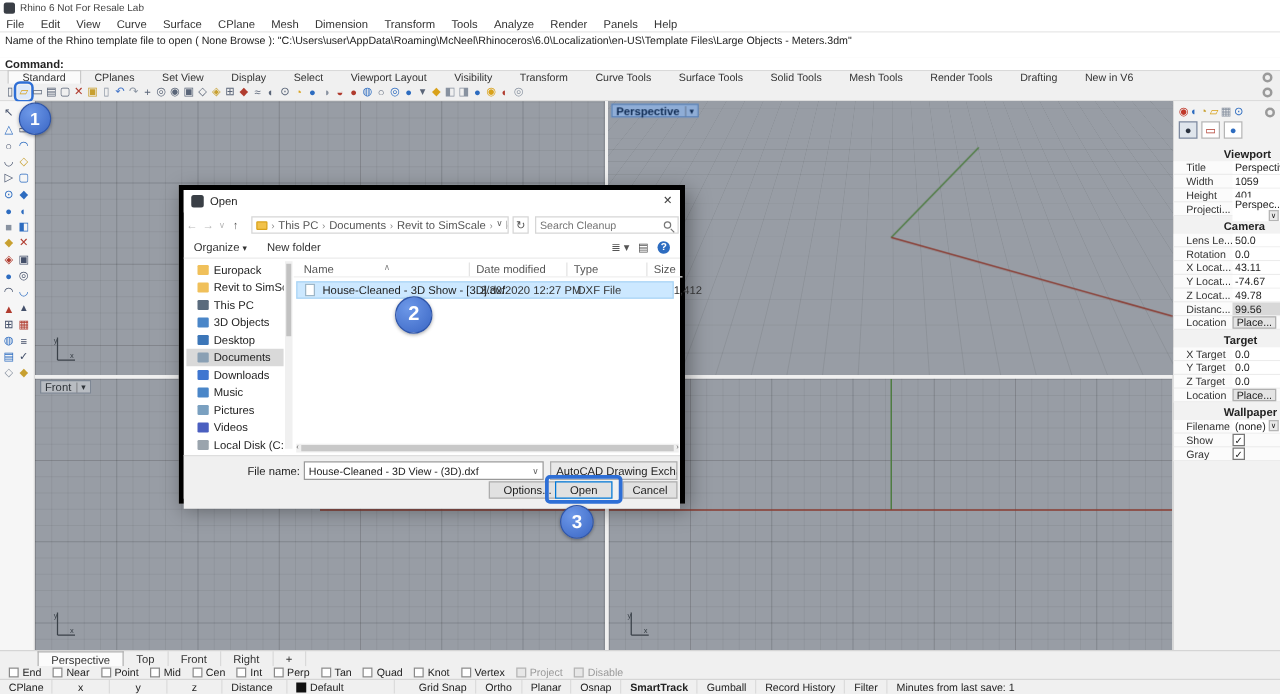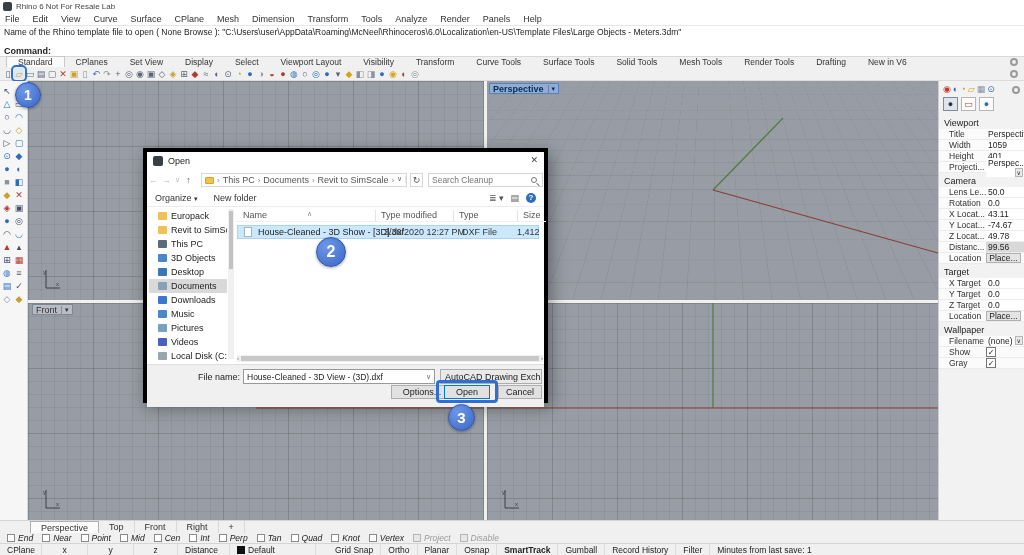--- a/index.html
+++ b/index.html
@@ -46,33 +46,33 @@
 .vplabel.active{background:#8fadd6;border-color:#5b82b6;color:#0e2a52;font-weight:bold;}
 .vplabel.plain{background:#b8bcc2;color:#2e3338;}
 .axis{position:absolute;left:14px;bottom:8px;}
 
 .rpanel{left:938px;top:81px;width:86px;height:439px;background:#f2f2f2;border-left:1px solid #cfcfcf;font-size:8.5px;}
 .ricons1{display:flex;gap:2px;align-items:center;padding:3px 3px 1px 4px;}
 .ricons1 .ric{font-size:9px;line-height:10px;}
 .ricons2{display:flex;gap:3px;padding:2px 4px 4px;}
 .rtab{width:15px;height:14px;border:1px solid #b5b5b5;background:#fff;display:flex;align-items:center;justify-content:center;font-size:9px;}
 .rtab.active{background:#dfe5ec;border-color:#7f8aa0;}
-.ptitle{font-weight:normal;color:#222;padding:3px 0 1px 5px;font-size:9px;}
+.ptitle{font-weight:bold;color:#222;padding:3px 0 1px 5px;font-size:9px;margin-left:35px;}
 .prow{display:flex;align-items:center;height:11px;padding-left:10px;background:#fbfbfb;border-bottom:1px solid #ececec;}
 .plabel{width:37px;color:#333;overflow:hidden;white-space:nowrap;}
 .pval{flex:1;background:#fff;padding-left:2px;white-space:nowrap;overflow:hidden;}
 .pval.hl{background:#d8d8d8;}
 .pval.pdd::after{content:"\2228";float:right;font-size:6px;border:1px solid #b5b5b5;background:#e9e9e9;padding:0 1px;margin-right:1px;}
 .pbtn{flex:1;background:#e4e4e4;border:1px solid #b0b0b0;text-align:center;margin-right:3px;height:10px;line-height:9px;}
 .pchk{width:10px;height:10px;border:1px solid #777;background:#fff;text-align:center;line-height:10px;font-size:8px;color:#222;}
 
 .vtabs{left:0;top:520px;width:1024px;height:13px;background:#f0f0f0;border-top:1px solid #d5d5d5;display:flex;align-items:stretch;padding-left:30px;font-size:9px;color:#333;}
 .vtab{padding:0 10px;display:flex;align-items:center;border-right:1px solid #d9d9d9;}
 .vtab.active{background:#fbfbfb;border:1px solid #b0b0b0;border-bottom:none;}
-.osnaprow{left:0;top:533px;width:1024px;height:10px;background:#f0f0f0;display:flex;align-items:flex-start;gap:9px;padding-left:7px;font-size:8.5px;color:#222;font-style:italic;}
+.osnaprow{left:0;top:533px;width:1024px;height:10px;background:#f0f0f0;display:flex;align-items:flex-start;gap:9px;padding-left:7px;font-size:8.5px;color:#222;}
 .osnap{display:flex;align-items:center;gap:3px;}
 .cb{width:8px;height:8px;border:1px solid #8a8a8a;background:#fff;display:inline-block;}
 .osnap.gray{color:#9a9a9a;}
 .osnap.gray .cb{background:#e7e7e7;border-color:#b5b5b5;}
 .statusbar{left:0;top:543px;width:1024px;height:12px;background:#f0f0f0;border-top:1px solid #d5d5d5;display:flex;align-items:stretch;font-size:8.5px;color:#222;}
 .scell{display:flex;align-items:center;padding:0 7px;border-right:1px solid #dcdcdc;white-space:nowrap;}
 .swatch{width:8px;height:8px;background:#111;display:inline-block;margin-right:3px;}
 .scell.bold{font-weight:bold;}
 .scell.nob{border-right:none;}
 
@@ -522,33 +522,33 @@
           <span>Local Disk (C:)</span>
         </div>
       </div>
     <div class="sscroll">
         <span class="thumb"></span>
       </div>
     <div class="dlist">
       <div class="lhead">
         <span style="left:8px;">Name</span>
         <span style="left:72px;font-size:7px;color:#888;">∧</span>
-        <span style="left:146px;">Type modified</span>
+        <span style="left:146px;">Date modified</span>
         <span style="left:224px;">Type</span>
         <span style="left:288px;">Size</span>
         <span class="hsep" style="left:140px;"></span>
           <span class="hsep" style="left:218px;"></span>
           <span class="hsep" style="left:282px;"></span>
       </div>
       <div class="lrow">
         <span class="pagefic" style="position:static;"></span>
         <span style="left:20px;">House-Cleaned - 3D Show - [3D].dxf</span>
         <span style="left:146px;color:#333;">3/30/2020 12:27 PM</span>
         <span style="left:224px;color:#333;">DXF File</span>
-        <span style="left:279px;color:#333;">1,412</span>
+        <span style="left:301px;color:#333;">1,412</span>
       </div>
       <div class="hscroll">
         <span class="arr">‹</span>
         <span class="thumb"></span>
         <span class="arr">›</span>
       </div>
     </div>
   </div>
   <div class="dbottom">
     <span class="fnlabel">File name:</span>

